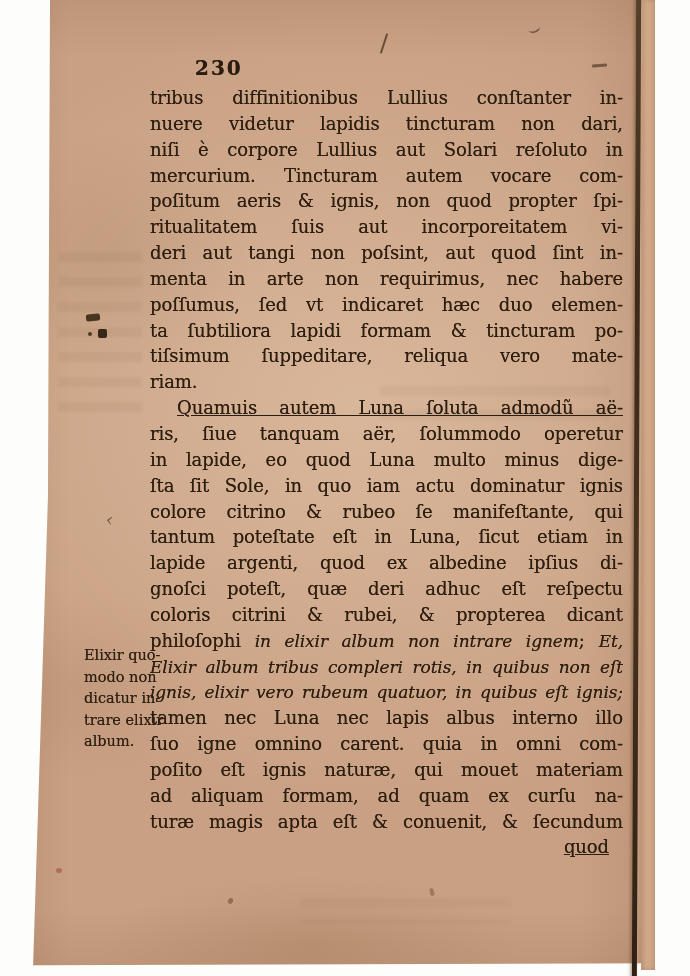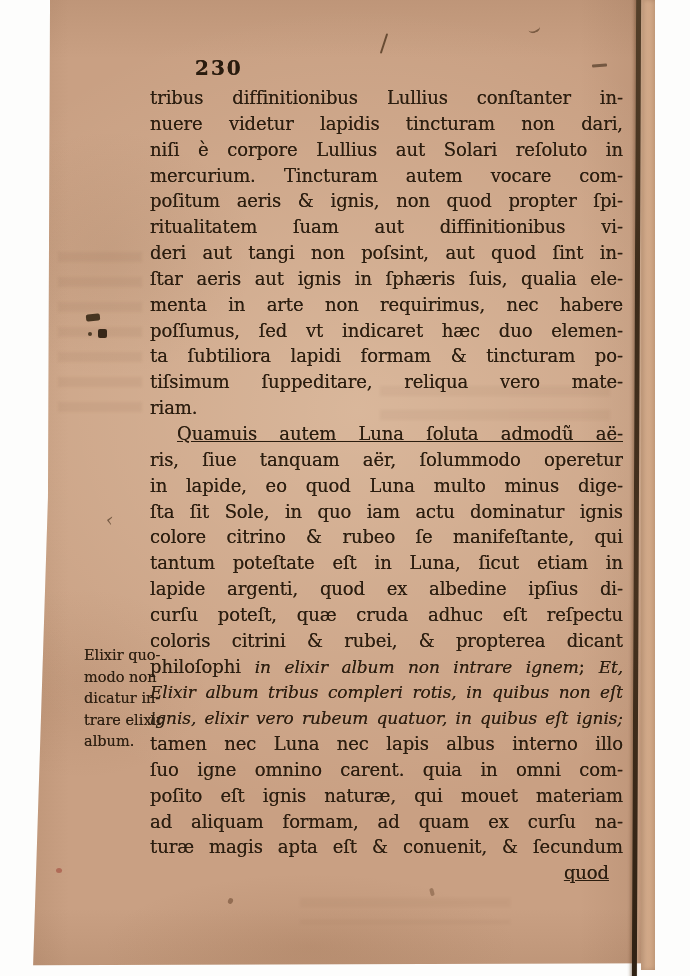--- a/index.html
+++ b/index.html
@@ -88,36 +88,35 @@
     <div class="ghost ghost3"></div>
 
     <div class="page-number">230</div>
 
     <div class="body-text" id="body-text">
         <div class="line j"><span>tribus diffinitionibus Lullius conſtanter in-</span></div>
         <div class="line j"><span>nuere videtur lapidis tincturam non dari,</span></div>
         <div class="line j"><span>niſi è corpore Lullius aut Solari reſoluto in</span></div>
         <div class="line j"><span>mercurium. Tincturam autem vocare com-</span></div>
         <div class="line j"><span>poſitum aeris &amp; ignis, non quod propter ſpi-</span></div>
-        <div class="line j"><span>ritualitatem ſuam aut diffinitionibus vi-</span></div>
+        <div class="line j"><span>ritualitatem ſuis aut incorporeitatem vi-</span></div>
         <div class="line j"><span>deri aut tangi non poſsint, aut quod ſint in-</span></div>
-        <div class="line j"><span>ſtar aeris aut ignis in ſphæris ſuis, qualia ele-</span></div>
         <div class="line j"><span>menta in arte non requirimus, nec habere</span></div>
         <div class="line j"><span>poſſumus, ſed vt indicaret hæc duo elemen-</span></div>
         <div class="line j"><span>ta ſubtiliora lapidi formam &amp; tincturam po-</span></div>
         <div class="line j"><span>tiſsimum ſuppeditare, reliqua vero mate-</span></div>
         <div class="line"><span>riam.</span></div>
         <div class="line j ind"><span>Quamuis autem Luna ſoluta admodũ aë-</span></div>
         <div class="line j"><span>ris, ſiue tanquam aër, ſolummodo operetur</span></div>
         <div class="line j"><span>in lapide, eo quod Luna multo minus dige-</span></div>
         <div class="line j"><span>ſta ſit Sole, in quo iam actu dominatur ignis</span></div>
         <div class="line j"><span>colore citrino &amp; rubeo ſe manifeſtante, qui</span></div>
         <div class="line j"><span>tantum poteſtate eſt in Luna, ſicut etiam in</span></div>
         <div class="line j"><span>lapide argenti, quod ex albedine ipſius di-</span></div>
-        <div class="line j"><span>curſu poteſt, quæ cruda adhuc eſt reſpectu</span></div>
+        <div class="line j"><span>gnoſci poteſt, quæ deri adhuc eſt reſpectu</span></div>
         <div class="line j"><span>coloris citrini &amp; rubei, &amp; propterea dicant</span></div>
         <div class="line j"><span>philoſophi </span><span class="it">in elixir album non intrare ignem</span><span>; </span><span class="it">Et,</span></div>
         <div class="line j"><span class="it">Elixir album tribus compleri rotis, in quibus non eſt</span></div>
         <div class="line j"><span class="it">ignis, elixir vero rubeum quatuor, in quibus eſt ignis;</span></div>
         <div class="line j"><span>tamen nec Luna nec lapis albus interno illo</span></div>
         <div class="line j"><span>ſuo igne omnino carent. quia in omni com-</span></div>
         <div class="line j"><span>poſito eſt ignis naturæ, qui mouet materiam</span></div>
         <div class="line j"><span>ad aliquam formam, ad quam ex curſu na-</span></div>
         <div class="line j"><span>turæ magis apta eſt &amp; conuenit, &amp; ſecundum</span></div>
         <div class="line r"><span>quod</span></div>

